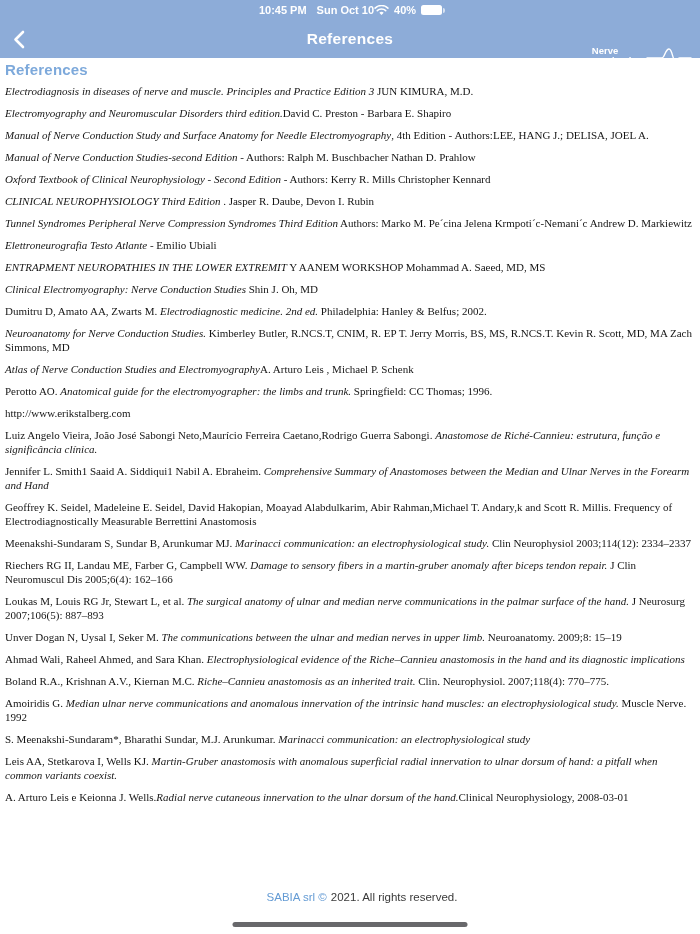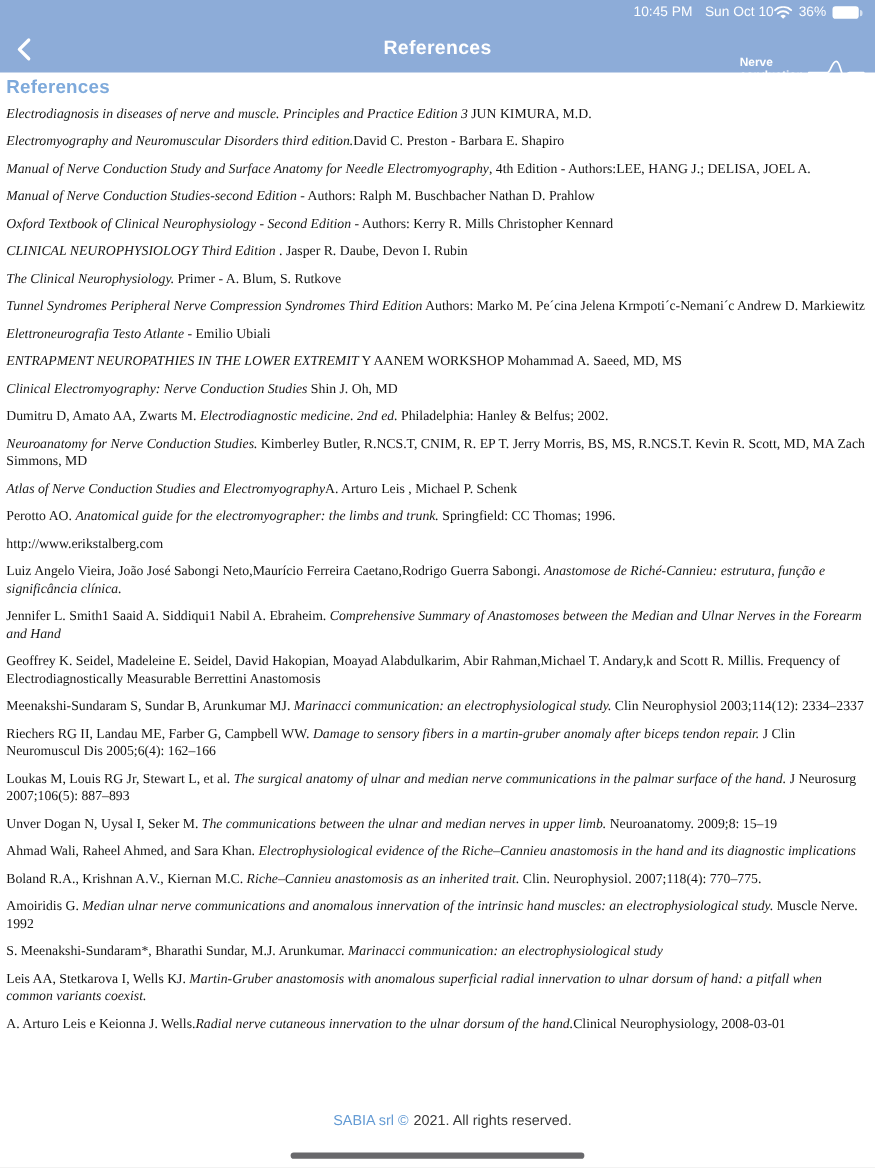--- a/index.html
+++ b/index.html
@@ -15,24 +15,24 @@
     overflow: hidden;
   }
 
   
   .status-bar {
     height: 20px;
     background: #8dacd8;
     color: #ffffff;
     display: flex;
     align-items: center;
-    justify-content: flex-end;
+    justify-content: center;
     padding: 0 13px 0 14px;
     font-size: 11px;
-    font-weight: normal;
+    font-weight: bold;
   }
   .sb-left { display: flex; gap: 10px; align-items: center; }
   .sb-right { display: flex; gap: 5px; align-items: center; }
   .battery-shape {
     display: inline-block;
     width: 21px; height: 10px;
     background: #ffffff;
     border-radius: 2.5px;
     position: relative;
   }
@@ -158,21 +158,21 @@
       <span>Sun Oct 10</span>
     </div>
     <div class="sb-right">
       <span style="display:inline-flex;">
         <svg width="15" height="11" viewBox="0 0 16 12">
           <path d="M8 11 L5.6 8.4 A3.6 3.6 0 0 1 10.4 8.4 Z" fill="#ffffff"></path>
           <path d="M3.4 6.2 A6.6 6.6 0 0 1 12.6 6.2" stroke="#ffffff" stroke-width="1.7" fill="none" stroke-linecap="round"></path>
           <path d="M1 3.4 A10 10 0 0 1 15 3.4" stroke="#ffffff" stroke-width="1.7" fill="none" stroke-linecap="round"></path>
         </svg>
       </span>
-      <span>36%</span>
+      <span>40%</span>
       <span class="battery-shape"></span>
     </div>
   </div>
 
   <div class="nav-bar">
     <button class="back-btn">
       <span style="display:inline-flex;">
         <svg width="12" height="19" viewBox="0 0 12 19">
           <polyline points="10,2 2.5,9.5 10,17" fill="none" stroke="#ffffff" stroke-width="2.6" stroke-linecap="round" stroke-linejoin="round"></polyline>
         </svg>
@@ -197,21 +197,20 @@
 
   <div class="content">
     <h2 class="section-heading">References</h2>
     <div id="ref-list">
         <p class="reference"><em>Electrodiagnosis in diseases of nerve and muscle. Principles and Practice Edition 3</em><span> JUN KIMURA, M.D.</span></p>
         <p class="reference"><em>Electromyography and Neuromuscular Disorders third edition.</em><span>David C. Preston - Barbara E. Shapiro</span></p>
         <p class="reference"><em>Manual of Nerve Conduction Study and Surface Anatomy for Needle Electromyography</em><span>, 4th Edition - Authors:LEE, HANG J.; DELISA, JOEL A.</span></p>
         <p class="reference"><em>Manual of Nerve Conduction Studies-second Edition</em><span> - Authors: Ralph M. Buschbacher Nathan D. Prahlow</span></p>
         <p class="reference"><em>Oxford Textbook of Clinical Neurophysiology - Second Edition</em><span> - Authors: Kerry R. Mills Christopher Kennard</span></p>
         <p class="reference"><em>CLINICAL NEUROPHYSIOLOGY Third Edition</em><span> . Jasper R. Daube, Devon I. Rubin</span></p>
-        <p class="reference"><em>The Clinical Neurophysiology.</em><span> Primer - A. Blum, S. Rutkove</span></p>
         <p class="reference"><em>Tunnel Syndromes Peripheral Nerve Compression Syndromes Third Edition</em><span> Authors: Marko M. Pe´cina Jelena Krmpoti´c-Nemani´c Andrew D. Markiewitz</span></p>
         <p class="reference"><em>Elettroneurografia Testo Atlante</em><span> - Emilio Ubiali</span></p>
         <p class="reference"><em>ENTRAPMENT NEUROPATHIES IN THE LOWER EXTREMIT</em><span> Y AANEM WORKSHOP Mohammad A. Saeed, MD, MS</span></p>
         <p class="reference"><em>Clinical Electromyography: Nerve Conduction Studies</em><span> Shin J. Oh, MD</span></p>
         <p class="reference"><span>Dumitru D, Amato AA, Zwarts M. </span><em>Electrodiagnostic medicine. 2nd ed.</em><span> Philadelphia: Hanley &amp; Belfus; 2002.</span></p>
         <p class="reference"><em>Neuroanatomy for Nerve Conduction Studies.</em><span> Kimberley Butler, R.NCS.T, CNIM, R. EP T. Jerry Morris, BS, MS, R.NCS.T. Kevin R. Scott, MD, MA Zach Simmons, MD</span></p>
         <p class="reference"><em>Atlas of Nerve Conduction Studies and Electromyography</em><span>A. Arturo Leis  , Michael P. Schenk</span></p>
         <p class="reference"><span>Perotto AO. </span><em>Anatomical guide for the electromyographer: the limbs and trunk.</em><span> Springfield: CC Thomas; 1996.</span></p>
         <p class="reference"><span>http://www.erikstalberg.com</span></p>
         <p class="reference"><span>Luiz Angelo Vieira, João José Sabongi Neto,Maurício Ferreira Caetano,Rodrigo Guerra Sabongi. </span><em>Anastomose de Riché-Cannieu: estrutura, função e significância clínica.</em></p>

